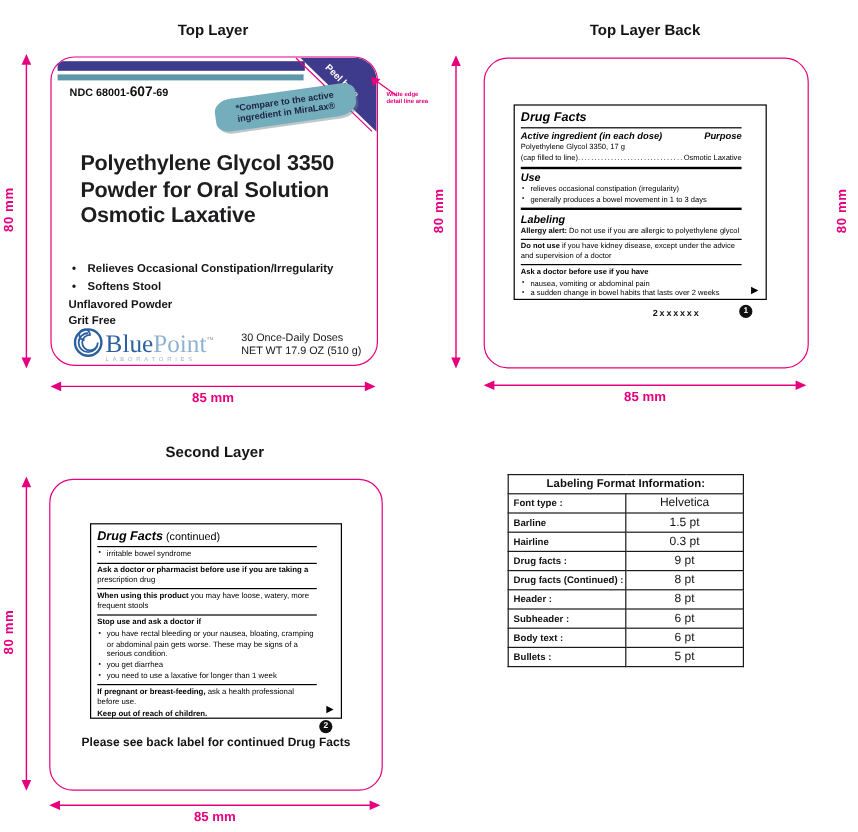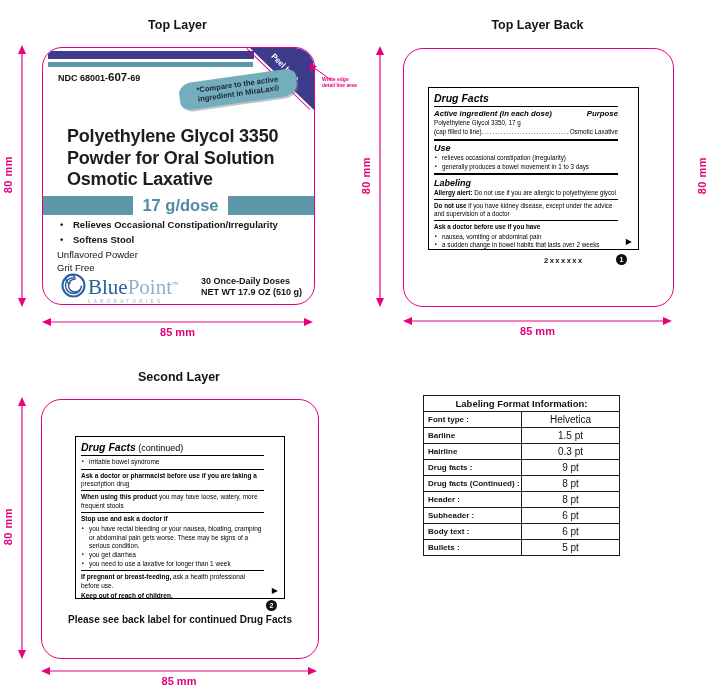--- a/index.html
+++ b/index.html
@@ -29,28 +29,28 @@
            box-shadow:1.5px 2px 0 rgba(110,130,140,.45);
            color:#1c2440;font-size:7.6px;font-weight:bold;text-align:center;line-height:1.25;}
   .prod-title{position:absolute;left:24px;top:78px;font-size:18px;font-weight:bold;line-height:21.5px;
               letter-spacing:-.2px;color:#1d1d1f;}
   .band{position:absolute;left:0;top:148px;width:100%;height:19px;display:flex;align-items:center;}
   .band-seg{height:100%;background:#5e97a9;}
   .band-mid{flex:1;text-align:center;color:#4f8ba0;font-weight:bold;font-size:16.5px;line-height:19px;}
   .front-bullets{position:absolute;left:14px;top:169px;margin:0;padding:0;list-style:none;}
   .front-bullets li{position:relative;padding-left:16px;font-size:9.5px;font-weight:bold;line-height:15px;color:#151515;}
   .front-bullets li::before{content:"•";position:absolute;left:3px;}
-  .plain-bold{position:absolute;font-size:9.5px;font-weight:normal;color:#151515;}
+  .plain-bold{position:absolute;font-size:9.5px;font-weight:bold;color:#151515;}
   .brand{position:absolute;left:18px;top:225px;display:flex;align-items:flex-start;gap:2px;}
   .brand-name{font-family:"Liberation Serif",serif;font-size:21px;line-height:22px;}
   .brand-blue{color:#2b5f9f;}
   .brand-point{color:#8fb2d2;font-family:Liberation Serif, serif;}
   .brand-tm{font-size:6px;color:#8a8a8a;vertical-align:super;}
   .brand-sub{font-size:4.8px;letter-spacing:3.2px;color:#9cb3c9;margin-top:1px;}
-  .doses{position:absolute;left:158px;top:228px;font-size:9px;font-weight:bold;line-height:11px;color:#141414;}
+  .doses{position:absolute;left:158px;top:228px;font-size:9px;font-weight:normal;line-height:11px;color:#141414;}
 
   
   .df-box{position:absolute;border:1.8px solid #000;background:#fff;color:#000;padding:4px 20px 2px 5px;box-sizing:border-box;}
   .df-title{font-size:10.5px;font-weight:bold;font-style:italic;}
   .df-title .cont{font-size:9px;font-weight:normal;font-style:normal;}
   .df-rule{border-top:1px solid #000;margin:2px 0;}
   .df-bar{border-top:2px solid #000;margin:2.5px 0;}
   .df-head{display:flex;justify-content:space-between;font-size:7.8px;font-weight:bold;font-style:italic;margin-top:1px;}
   .df-sub{font-size:9px;font-weight:bold;font-style:italic;margin:1px 0;}
   .df-p{font-size:6.3px;line-height:1.3;margin:1px 0;}
@@ -104,25 +104,20 @@
       <div>*Compare to the active</div>
       <div>ingredient in MiraLax®</div>
     </div>
 
     <div class="prod-title">
       <div>Polyethylene Glycol 3350</div>
       <div>Powder for Oral Solution</div>
       <div>Osmotic Laxative</div>
     </div>
 
-    <div class="band">
-      <div class="band-seg" style="width:90px;"></div>
-      <div class="band-mid">17 g/dose</div>
-      <div class="band-seg" style="width:86px;"></div>
-    </div>
 
     <ul class="front-bullets">
       <li>Relieves Occasional Constipation/Irregularity</li>
       <li>Softens Stool</li>
     </ul>
 
     <div class="plain-bold" style="left:14px;top:201px;">Unflavored Powder</div>
     <div class="plain-bold" style="left:14px;top:214px;">Grit Free</div>
 
     <div class="brand">

